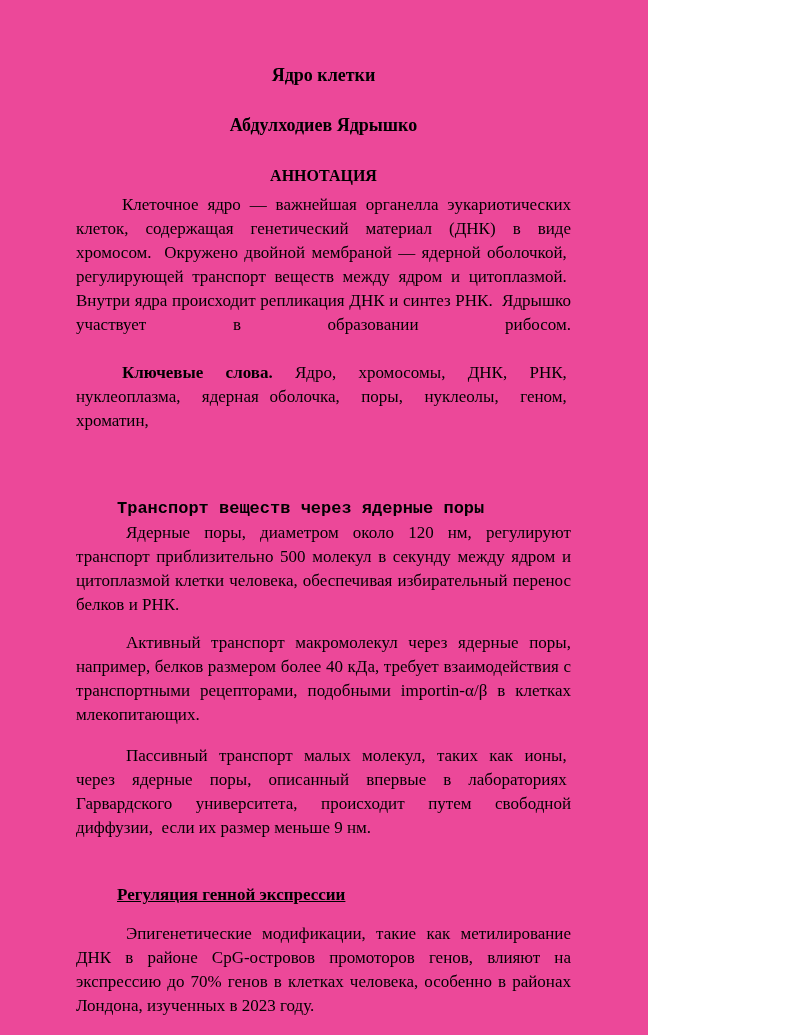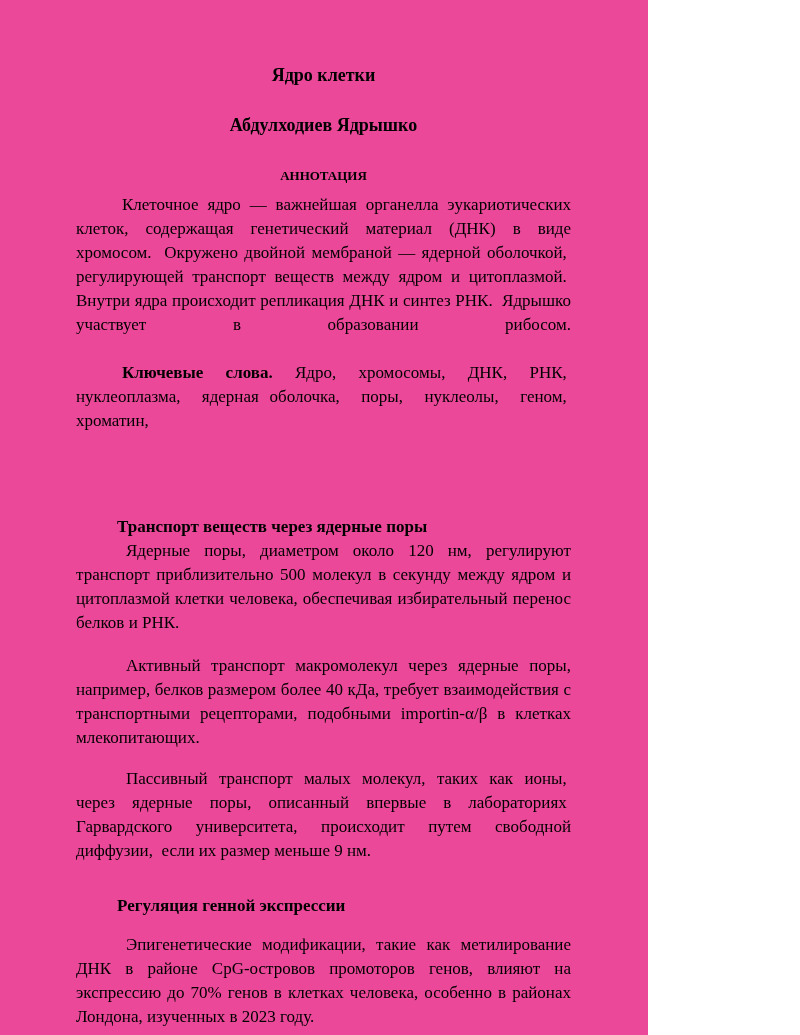--- a/index.html
+++ b/index.html
@@ -27,21 +27,21 @@
     margin: 0 0 25px 0;
   }
   .doc-author {
     font-size: 18px;
     font-weight: bold;
     text-align: center;
     line-height: 25px;
     margin: 0 0 24px 0;
   }
   .ann-heading {
-    font-size: 13px;
+    font-size: 16px;
     font-weight: bold;
     text-align: center;
     line-height: 28px;
     margin: 0 0 3px 0;
   }
   p {
     margin: 0;
   }
   .para {
     text-align: justify;
@@ -54,30 +54,32 @@
     margin-top: 24px;
   }
   .sec-heading {
     font-size: 17px;
     font-weight: bold;
     text-indent: 41px;
     line-height: 24px;
     margin: 0;
   }
   .sec-heading-1 {
-    margin-top: 82px;
+    margin-top: 64px;
+    font-family: Liberation Mono, monospace;
   }
   .sec-heading-2 {
-    margin-top: 31px;
+    margin-top: 43px;
+    text-decoration: underline;
   }
   .sec-para {
     text-align: justify;
     text-indent: 50px;
   }
-  .gap-22 { margin-top: 19px; }
+  .gap-22 { margin-top: 14px; }
   .gap-17 { margin-top: 17px; }
   .gap-15 { margin-top: 15px; }
 </style>
 </head>
 <body>
 
 <div class="page">
 
   <h1 class="doc-title">Ядро клетки</h1>
 

